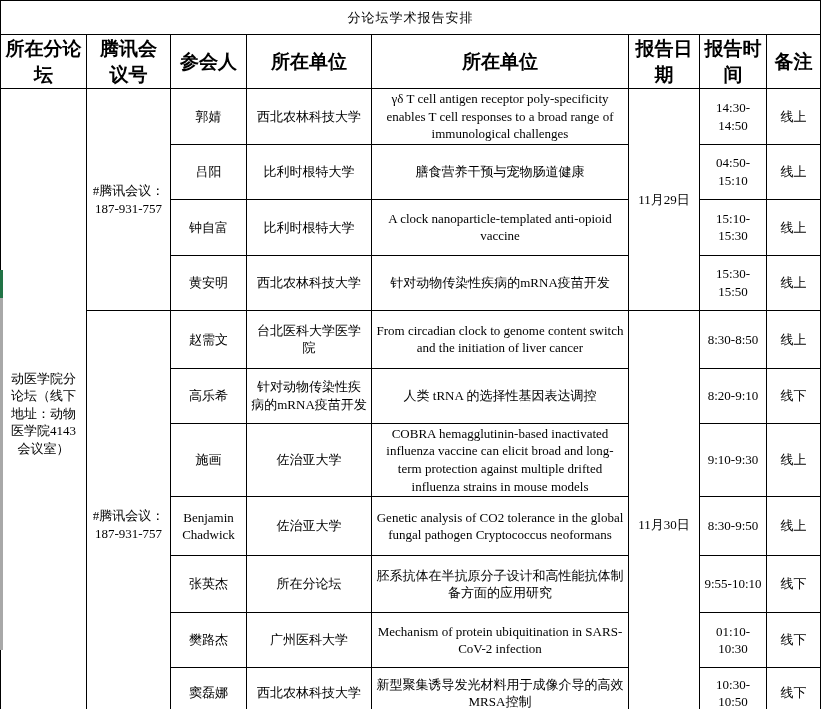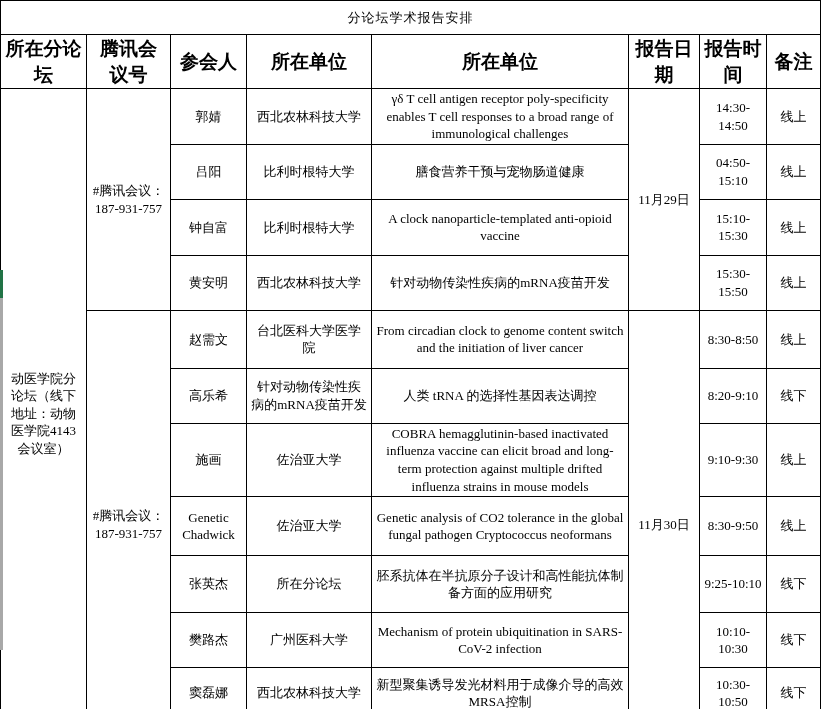--- a/index.html
+++ b/index.html
@@ -139,38 +139,38 @@
           <td class="remark">线下</td>
         </tr>
         <tr style="height: 68px;">
           <td class="name">施画</td>
           <td class="aff">佐治亚大学</td>
           <td class="topic">COBRA hemagglutinin-based inactivated influenza vaccine can elicit broad and long-term protection against multiple drifted influenza strains in mouse models</td>
           <td class="time">9:10-9:30</td>
           <td class="remark">线上</td>
         </tr>
         <tr style="height: 59px;">
-          <td class="name">Genetic Chadwick</td>
+          <td class="name">Benjamin Chadwick</td>
           <td class="aff">佐治亚大学</td>
           <td class="topic">Genetic analysis of CO2 tolerance in the global fungal pathogen Cryptococcus neoformans</td>
           <td class="time">8:30-9:50</td>
           <td class="remark">线上</td>
         </tr>
         <tr style="height: 57px;">
           <td class="name">张英杰</td>
           <td class="aff">所在分论坛</td>
           <td class="topic">胚系抗体在半抗原分子设计和高性能抗体制备方面的应用研究</td>
-          <td class="time">9:25-10:10</td>
+          <td class="time">9:55-10:10</td>
           <td class="remark">线下</td>
         </tr>
         <tr style="height: 55px;">
           <td class="name">樊路杰</td>
           <td class="aff">广州医科大学</td>
           <td class="topic">Mechanism of protein ubiquitination in SARS-CoV-2 infection</td>
-          <td class="time">10:10-10:30</td>
+          <td class="time">01:10-10:30</td>
           <td class="remark">线下</td>
         </tr>
         <tr style="height: 51px;">
           <td class="name">窦磊娜</td>
           <td class="aff">西北农林科技大学</td>
           <td class="topic">新型聚集诱导发光材料用于成像介导的高效MRSA控制</td>
           <td class="time">10:30-10:50</td>
           <td class="remark">线下</td>
         </tr>
         <tr style="height: 20px;">

